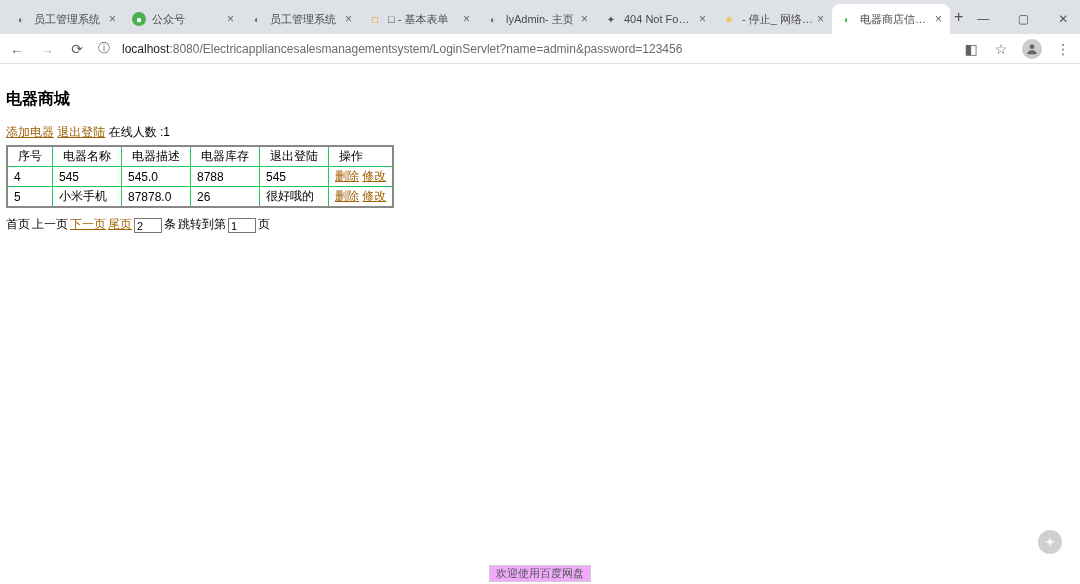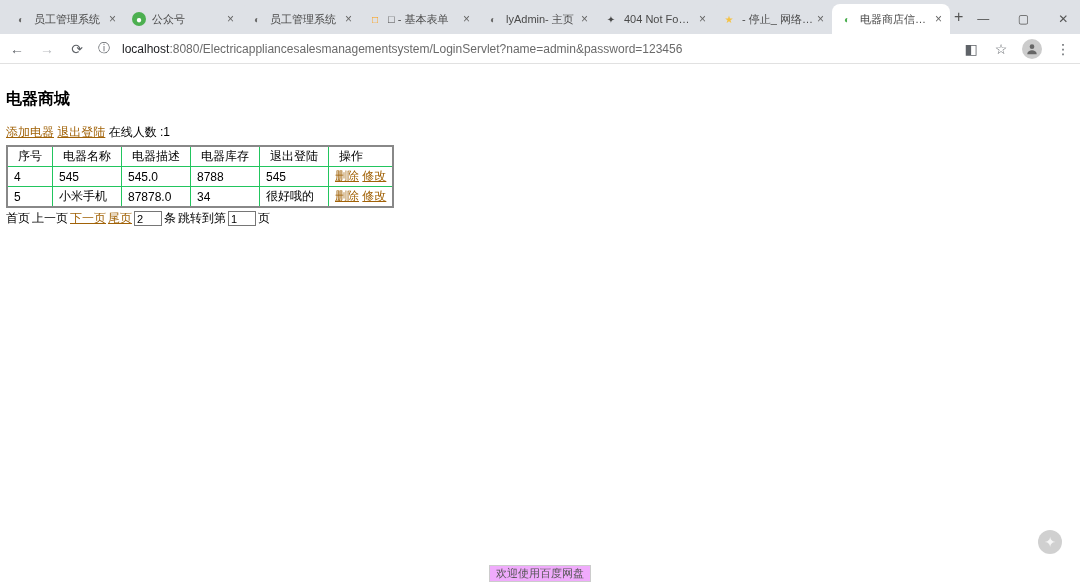--- a/index.html
+++ b/index.html
@@ -22,21 +22,21 @@
 .url .dim{color:#6a6a6a}
 .ricon{color:#5f6368;font-size:14px;cursor:pointer;width:18px;text-align:center}
 .avatar{width:20px;height:20px;border-radius:50%;background:#ccc;display:flex;align-items:center;justify-content:center;cursor:pointer}
 .page{padding:6px}
 h2.title{font-size:16px;font-weight:bold;margin:19px 0 14px 0}
 .toolbar{font-size:12px;margin-bottom:4px}
 a.link{color:#a16207;text-decoration:underline;cursor:pointer}
 table.data{border:2px solid #888;border-collapse:collapse;font-size:12px}
 table.data th,table.data td{border:1px solid #22c55e;padding:1px 6px;text-align:left;font-weight:normal}
 table.data th{padding:1px 10px}
-.pager{margin-top:2px;font-size:12px;display:flex;align-items:center;gap:2px;flex-wrap:wrap}
+.pager{margin-top:8px;font-size:12px;display:flex;align-items:flex-end;gap:2px;flex-wrap:wrap}
 .pager input{width:28px;height:15px;font-size:11px;border:1px solid #767676;padding:0 2px}
 .watermark{position:absolute;right:18px;bottom:30px;font-size:22px;color:rgba(120,120,120,0.45);font-style:italic;font-family:"KaiTi","STKaiti",serif;display:flex;align-items:center;gap:6px;pointer-events:none}
 .wm-ico{width:24px;height:24px;border-radius:50%;background:rgba(120,120,120,0.35);display:flex;align-items:center;justify-content:center;font-size:14px;color:rgba(255,255,255,0.8);font-style:normal}
 .bottombar{position:absolute;bottom:2px;left:50%;transform:translateX(-50%);font-size:11px;color:#555;border:1px solid #ccc;padding:0 6px;background:#f0abfc}
 .globe{color:#6b6b6b}
 .greendot{background:#4caf50;color:#fff}
 .orangebox{color:#ff9800}
 .yellowstar{color:#f5c242}
 .greenfav{color:#4caf50}
 </style>
@@ -138,21 +138,21 @@
       <td>545</td>
       <td>545.0</td>
       <td>8788</td>
       <td>545</td>
       <td><a class="link">删除</a> <a class="link">修改</a></td>
     </tr>
     <tr>
       <td>5</td>
       <td>小米手机</td>
       <td>87878.0</td>
-      <td>34</td>
+      <td>26</td>
       <td>很好哦的</td>
       <td><a class="link">删除</a> <a class="link">修改</a></td>
     </tr>
   </tbody>
     </table>
   <div class="pager">
     <span>首页</span>
     <span>上一页</span>
     <a class="link">下一页</a>
     <a class="link">尾页</a>

